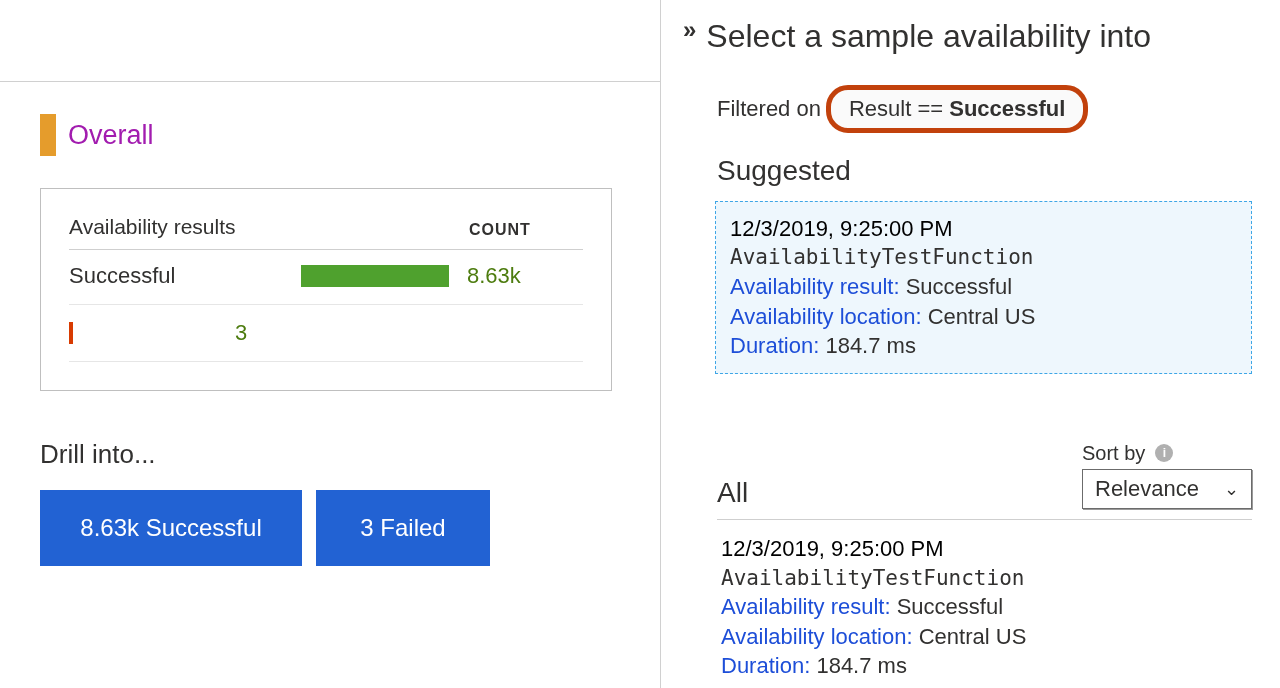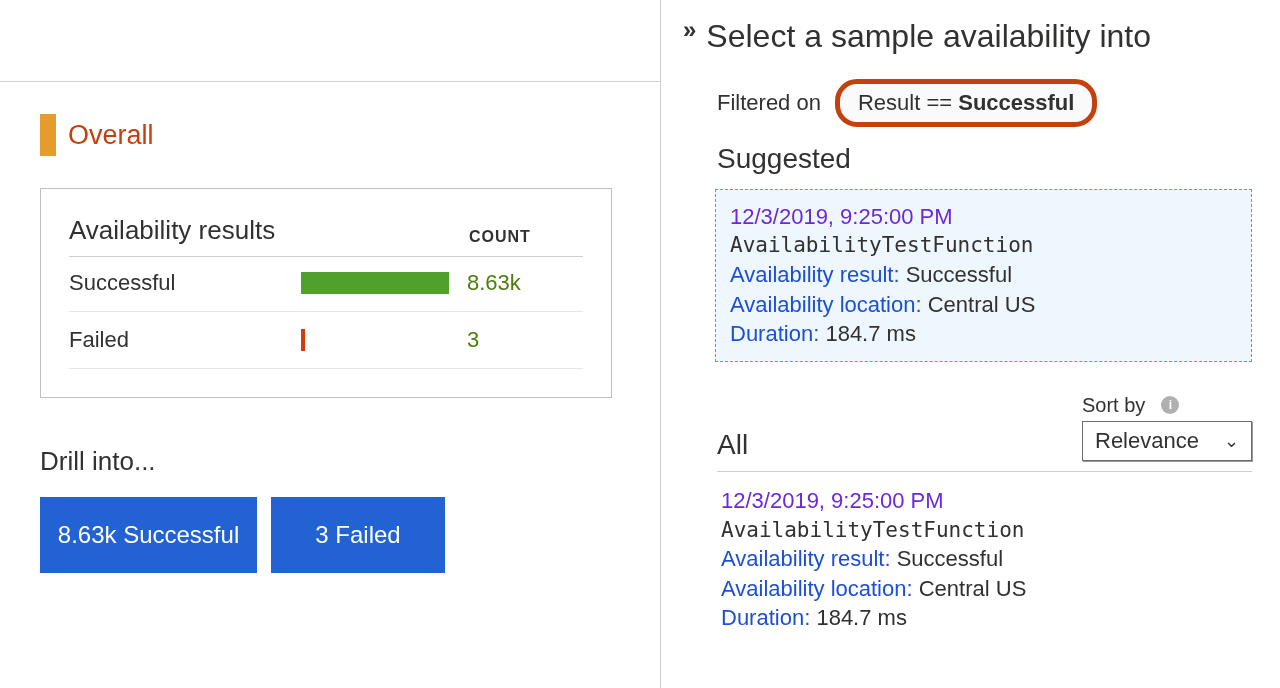--- a/index.html
+++ b/index.html
@@ -36,29 +36,29 @@
   }
   .left-content { padding: 32px 40px 0 40px; }
 
   .overall-label {
     display: flex;
     align-items: center;
     gap: 12px;
     margin-bottom: 32px;
   }
   .orange-bar { width: 16px; height: 42px; background: #e59c2c; }
-  .overall-text { font-size: 27px; color: #c2410c; }
+  .overall-text { font-size: 27px; color: #a21caf; }
 
   .results-card {
     border: 1px solid #bfbfbf;
     padding: 26px 28px 20px 28px;
     width: 572px;
   }
   .card-header { display: flex; align-items: flex-end; }
-  .card-title { font-size: 26px; flex: 0 0 400px; }
+  .card-title { font-size: 21px; flex: 0 0 400px; }
   .count-head { font-size: 16px; font-weight: 700; letter-spacing: 1px; }
   .hr1 { border: 0; border-top: 1px solid #cfcfcf; margin: 10px 0 6px 0; }
   .hr2 { border: 0; border-top: 1px solid #e6e6e6; margin: 8px 0; }
 
   .result-row { display: flex; align-items: center; height: 40px; font-size: 22px; }
   .result-name { width: 232px; }
   .result-bar { width: 166px; height: 22px; }
   .bar-green { background: #4fa12e; width: 148px; height: 22px; }
   .bar-red { background: #d83b01; width: 4px; height: 22px; }
   .result-count { color: #4d7c0f; }
@@ -69,59 +69,59 @@
     background: #2262d3;
     color: #fff;
     font-size: 24px;
     border: none;
     height: 76px;
     display: flex;
     align-items: center;
     justify-content: center;
     cursor: pointer;
   }
-  .drill-btn.wide { width: 217px; }
+  .drill-btn.wide { width: 262px; }
   .drill-btn.narrow { width: 174px; }
 
   .right-top { display: flex; align-items: flex-start; padding-top: 18px; }
   .expand-icon { font-size: 24px; font-weight: 700; color: #323130; padding-right: 10px; cursor: pointer; line-height: 1; }
   .right-title { font-size: 32px; line-height: 1.15; }
   .right-indent { margin-left: 34px; }
 
-  .filter-line { display: flex; align-items: center; gap: 14px; margin-top: 24px; font-size: 22px; }
+  .filter-line { display: flex; align-items: center; gap: 5px; margin-top: 30px; font-size: 22px; }
   .filter-pill {
     border: 5px solid #c2410c;
     border-radius: 22px;
     padding: 6px 18px;
     background: #fafafa;
     font-size: 22px;
   }
   .filter-pill b { font-weight: 700; }
 
-  .section-title { font-size: 28px; margin-top: 16px; margin-bottom: 14px; }
+  .section-title { font-size: 28px; margin-top: 22px; margin-bottom: 14px; }
 
   .sample-card {
     font-size: 22px;
     line-height: 1.35;
   }
   .sample-card.suggested {
     border: 1px dashed #3ea6e6;
     background: #eef7fd;
     padding: 12px 14px;
     margin-left: 32px;
   }
   .sample-card.all { padding: 0 14px 0 4px; }
-  .sample-ts { color: #6d28d9; }
+  .sample-ts { color: #000000; }
   .sample-func { font-family: Menlo, Consolas, monospace; font-size: 21px; }
   .sample-kv .k { color: #1d4ed8; }
   .sample-kv .v { color: #323130; }
 
   .all-header { display: flex; align-items: flex-end; justify-content: space-between; margin-top: 32px; }
   .sortby-block { text-align: left; }
-  .sortby-label { font-size: 20px; color: #323130; display: flex; align-items: center; gap: 16px; }
+  .sortby-label { font-size: 20px; color: #323130; display: flex; align-items: center; gap: 10px; margin-top: 36px; }
   .info-icon {
     display: inline-flex; width: 18px; height: 18px; border-radius: 50%;
     background: #b0b0b0; color: #fff; font-size: 12px; font-weight: 700;
     align-items: center; justify-content: center; font-style: normal;
   }
   .sort-select {
     margin-top: 4px;
     border: 1px solid #6b6b6b;
     box-shadow: 1px 1px 0 #9a9a9a;
     padding: 6px 12px;
@@ -157,21 +157,20 @@
         <div class="result-row">
           <div class="result-name">Successful</div>
           <div class="result-bar">
               <div class="bar-green"></div>
             </div>
           <div class="result-count">8.63k</div>
         </div>
         <hr class="hr2">
 
         <div class="result-row">
-          <div class="result-name">Failed</div>
           <div class="result-bar">
               <div class="bar-red"></div>
             </div>
           <div class="result-count">3</div>
         </div>
         <hr class="hr2">
       </div>
 
       <div class="drill-label">Drill into...</div>
       <div class="drill-buttons">

